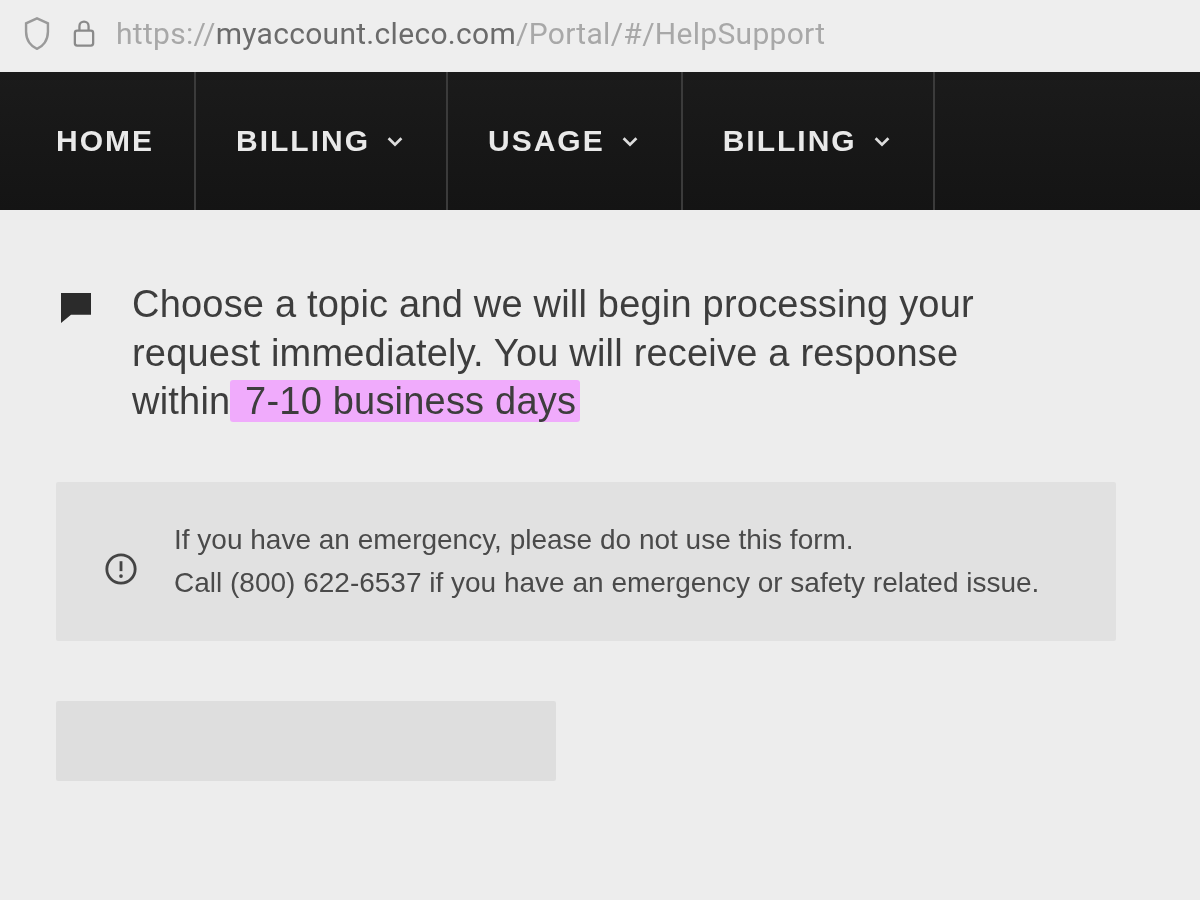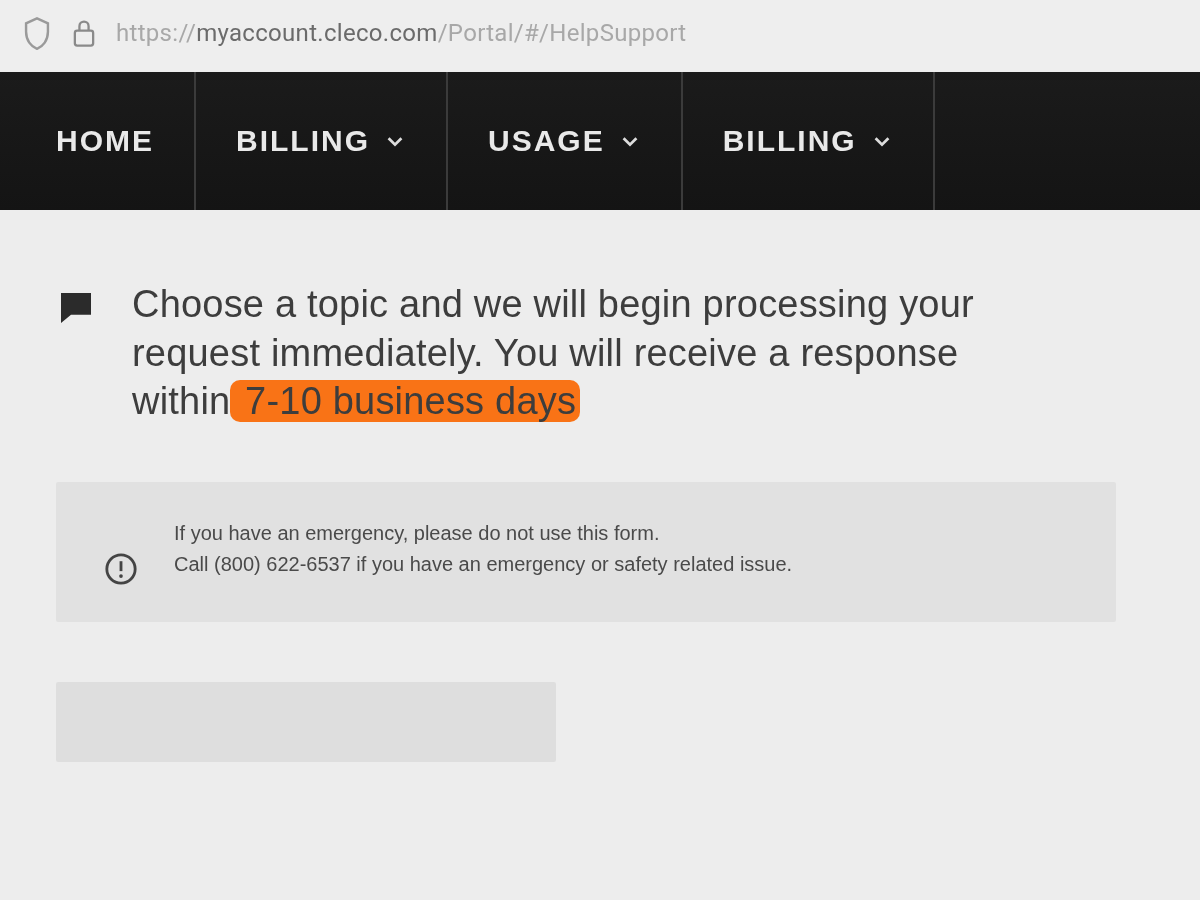--- a/index.html
+++ b/index.html
@@ -11,21 +11,21 @@
     overflow: hidden;
   }
   .urlbar {
     display: flex;
     align-items: center;
     gap: 18px;
     padding: 14px 22px 20px 22px;
     height: 72px;
     background: #eeeeee;
     color: #8a8a8a;
-    font-size: 24px;
+    font-size: 30px;
   }
   .urlbar svg { flex: 0 0 auto; }
   .urltext { white-space: nowrap; overflow: hidden; color: #808080; letter-spacing: .3px; }
   .urltext .proto, .urltext .path { color: #a8a8a8; }
   .urltext .host { color: #6b6b6b; }
 
   .nav {
     display: flex;
     background: linear-gradient(#1b1b1b, #141414);
     height: 138px;
@@ -62,35 +62,35 @@
   }
   .intro-icon { margin-top: 8px; flex: 0 0 auto; }
   .intro-text {
     font-size: 38px;
     line-height: 1.28;
     color: #3d3d3d;
     font-family: "Arial Narrow", Arial, sans-serif;
     font-stretch: condensed;
     letter-spacing: .2px;
   }
-  .hl { background: #f97316; padding: 0 4px; border-radius: 10px; }
+  .hl { background: #f0abfc; padding: 0 4px; border-radius: 3px; }
 
   .alert {
     margin-top: 56px;
     background: #e1e1e1;
     padding: 36px 48px;
     display: flex;
     gap: 36px;
     align-items: flex-start;
     max-width: 1060px;
     border-radius: 2px;
   }
   .alert-icon { margin-top: 34px; flex: 0 0 auto; }
   .alert-text {
-    font-size: 20px;
+    font-size: 28px;
     line-height: 1.55;
     color: #4a4a4a;
     font-family: "Arial Narrow", Arial, sans-serif;
     font-stretch: condensed;
   }
 
   .ghost {
     margin-top: 60px;
     height: 80px;
     width: 500px;

